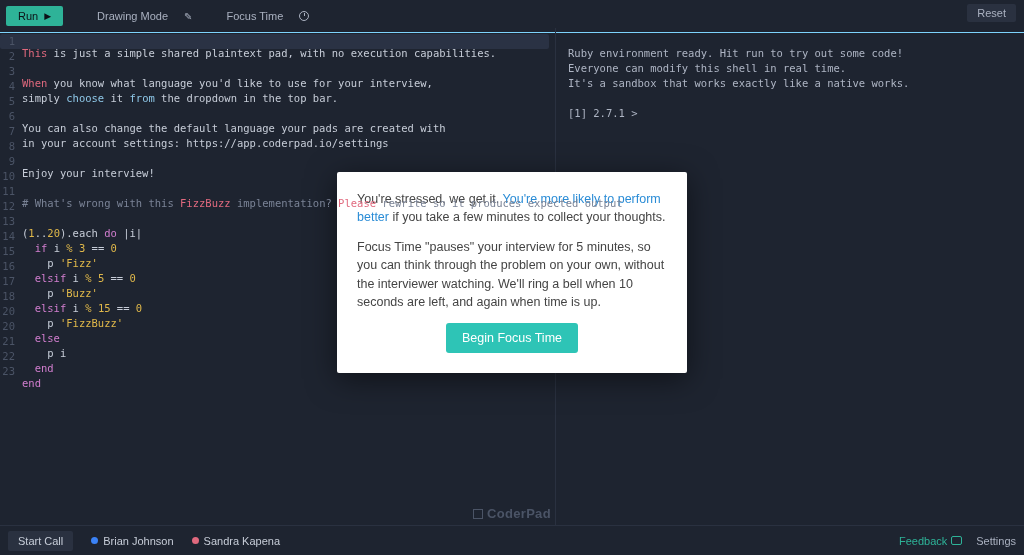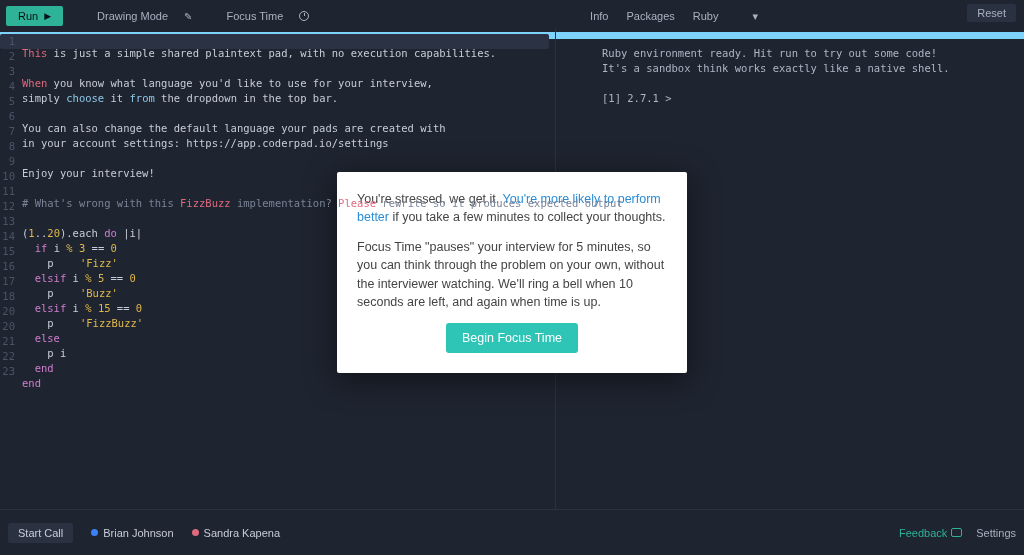--- a/index.html
+++ b/index.html
@@ -1,20 +1,20 @@
 <!DOCTYPE html>
 <html><head>
 <meta charset="utf-8">
 <style>
   * { box-sizing: border-box; margin: 0; padding: 0; }
   html, body { width: 1024px; height: 555px; overflow: hidden; font-family: -apple-system, BlinkMacSystemFont, "Segoe UI", Arial, sans-serif; }
   body { background: #1e2430; color: #c7cdd8; position: relative; }
 
   
-  .topbar { height: 28px; display: flex; align-items: center; padding: 16px 6px; gap: 10px; font-size: 11px; background: #1e2430; border-bottom: 7px solid #7dd3fc; }
+  .topbar { height: 28px; display: flex; align-items: center; padding: 16px 6px; gap: 10px; font-size: 11px; background: #1e2430; border-bottom: 1px solid #7dd3fc; }
   .run-btn { background: #2eb398; color: #0d1117; border: none; padding: 4px 12px; border-radius: 2px; font-size: 11px; display: flex; align-items: center; gap: 6px; cursor: pointer; }
   .run-btn .tri { font-size: 9px; }
   .topbar .tb-item { color: #aab1c0; display: flex; align-items: center; gap: 16px; cursor: pointer; }
   .topbar .spacer { flex: 0 0 14px; }
   .topbar .center { margin-left: auto; display: flex; gap: 18px; align-items: center; padding-right: 260px; }
   .topbar .center .tb-item { color: #aab1c0; }
   .lang-select { display: flex; align-items: center; gap: 34px; color: #aab1c0; }
   .reset-btn { position: absolute; right: 8px; top: 4px; background: #2a3140; color: #aab1c0; border: none; padding: 3px 10px; border-radius: 2px; font-size: 11px; cursor: pointer; }
   .pencil { font-size: 10px; }
   .clock { display:inline-block; width:10px; height:10px; border:1px solid #aab1c0; border-radius:50%; position:relative; }
@@ -22,35 +22,35 @@
 
   
   .main { position: absolute; top: 28px; left: 0; right: 0; bottom: 30px; display: flex; }
   .editor-pane { width: 555px; position: relative; font-family: "Menlo", "Consolas", monospace; font-size: 10.5px; line-height: 15px; }
   .editor-pane .line-active { position: absolute; left: 0; right: 6px; top: 6px; height: 15px; background: #2a3244; z-index: 0; border-radius: 2px; }
   .gutter { position: absolute; left: 0; top: 6px; width: 18px; text-align: right; color: #4b5466; z-index: 1; }
   .gutter div { height: 15px; padding-right: 3px; }
   .code { position: absolute; left: 22px; top: 18px; right: 6px; z-index: 1; white-space: pre; color: #c7cdd8; }
   .code .tok-kw   { color: #d27ecf; }
   .code .tok-red  { color: #e0697e; text-align: center; }
-  .code .tok-str  { color: #e0b84a; margin-left: 20px; }
+  .code .tok-str  { color: #e0b84a; }
   .code .tok-num  { color: #e0b84a; }
   .code .tok-com  { color: #7a8396; }
   .code .tok-fn   { color: #8fc8e8; }
   .code .tok-this { color: #e0697e; }
 
   .term-pane { flex: 1; padding: 18px 12px; font-family: "Menlo","Consolas",monospace; font-size: 10.5px; line-height: 15px; color: #aeb5c4; border-left: 1px solid #2a3140; }
-  .term-pane div { white-space: pre-wrap; margin-left: 34px; }
+  .term-pane div { white-space: pre-wrap; }
 
   
   .watermark { position: absolute; left: 0; right: 0; bottom: 34px; text-align: center; color: #4b5466; font-size: 13px; font-weight: 600; letter-spacing: 0.3px; display:flex; justify-content:center; align-items:center; gap:4px;}
   .watermark .sq { display:inline-block; width:10px; height:10px; border:1px solid #4b5466; }
 
   
-  .bottombar { position: absolute; left: 0; right: 0; bottom: 0; height: 46px; background: #1e2430; border-top: 1px solid #2a3140; display: flex; align-items: center; padding: 0 8px; font-size: 11px; gap: 18px; }
+  .bottombar { position: absolute; left: 0; right: 0; bottom: 0; height: 30px; background: #1e2430; border-top: 1px solid #2a3140; display: flex; align-items: center; padding: 0 8px; font-size: 11px; gap: 18px; }
   .bottombar .call-btn { background: #2a3140; color: #c7cdd8; border: none; padding: 4px 10px; border-radius: 2px; cursor: pointer; font-size: 11px; }
   .presence { display: flex; align-items: center; gap: 5px; }
   .dot { width: 7px; height: 7px; border-radius: 50%; display: inline-block; }
   .dot.blue { background: #3b82f6; }
   .dot.orange { background: #e0697e; }
   .bottombar .right { margin-left: auto; display: flex; gap: 14px; align-items: center; }
   .feedback { color: #2eb398; display: flex; align-items: center; gap: 4px; }
   .bubble { width:11px; height:9px; border:1px solid #2eb398; border-radius:2px; display:inline-block; position:relative; }
   .settings { color: #aab1c0; cursor: pointer; }
 
@@ -75,28 +75,20 @@
   <span class="tb-item">
     <span>Drawing Mode</span>
     <span class="pencil">✎</span>
   </span>
   <span class="spacer"></span>
   <span class="tb-item">
     <span>Focus Time</span>
     <span class="clock"></span>
   </span>
 
-  <div class="center">
-    <span class="tb-item">Info</span>
-    <span class="tb-item">Packages</span>
-    <span class="lang-select">
-      <span>Ruby</span>
-      <span>▾</span>
-    </span>
-  </div>
 
   <button class="reset-btn">Reset</button>
 </div>
 
 <div class="main">
   <div class="editor-pane">
     <div class="line-active"></div>
     <div class="gutter" id="gutter">
         <div>1</div>
         <div>2</div>
@@ -119,21 +111,22 @@
         <div>20</div>
         <div>20</div>
         <div>21</div>
         <div>22</div>
         <div>23</div>
       </div>
     <div class="code" id="code"><div style="height: 15px;"><span class="tok-this">This</span> is just a simple shared plaintext pad, with no execution capabilities.</div><div style="height: 15px;">&nbsp;</div><div style="height: 15px;"><span class="tok-this">When</span> you know what language you'd like to use for your interview,</div><div style="height: 15px;">simply <span class="tok-fn">choose</span> it <span class="tok-fn">from</span> the dropdown in the top bar.</div><div style="height: 15px;">&nbsp;</div><div style="height: 15px;">You can also change the default language your pads are created with</div><div style="height: 15px;">in your account settings: https://app.coderpad.io/settings</div><div style="height: 15px;">&nbsp;</div><div style="height: 15px;">Enjoy your interview!</div><div style="height: 15px;">&nbsp;</div><div style="height: 15px;"><span class="tok-com"># What's wrong with this </span><span class="tok-red">FizzBuzz</span><span class="tok-com"> implementation? </span><span class="tok-red">Please</span><span class="tok-com"> rewrite so it produces expected output</span></div><div style="height: 15px;">&nbsp;</div><div style="height: 15px;">(<span class="tok-num">1</span>..<span class="tok-num">20</span>).each <span class="tok-kw">do</span> |i|</div><div style="height: 15px;">  <span class="tok-kw">if</span> i <span class="tok-num">% 3</span> == <span class="tok-num">0</span></div><div style="height: 15px;">    p <span class="tok-str">'Fizz'</span></div><div style="height: 15px;">  <span class="tok-kw">elsif</span> i <span class="tok-num">% 5</span> == <span class="tok-num">0</span></div><div style="height: 15px;">    p <span class="tok-str">'Buzz'</span></div><div style="height: 15px;">  <span class="tok-kw">elsif</span> i <span class="tok-num">% 15</span> == <span class="tok-num">0</span></div><div style="height: 15px;">    p <span class="tok-str">'FizzBuzz'</span></div><div style="height: 15px;">  <span class="tok-kw">else</span></div><div style="height: 15px;">    p i</div><div style="height: 15px;">  <span class="tok-kw">end</span></div><div style="height: 15px;"><span class="tok-kw">end</span></div></div>
   </div>
   <div class="term-pane" id="term">
       <div>Ruby environment ready. Hit run to try out some code!</div>
-      <div>It's a sandbox think works exactly like a native shell.</div>
+      <div>Everyone can modify this shell in real time.</div>
+      <div>It's a sandbox that works exactly like a native works.</div>
       <div>&nbsp;</div>
       <div>[1] 2.7.1 &gt;</div>
     </div>
 </div>
 
 <div class="watermark">
   <span class="sq"></span>
   <span>CoderPad</span>
 </div>
 

